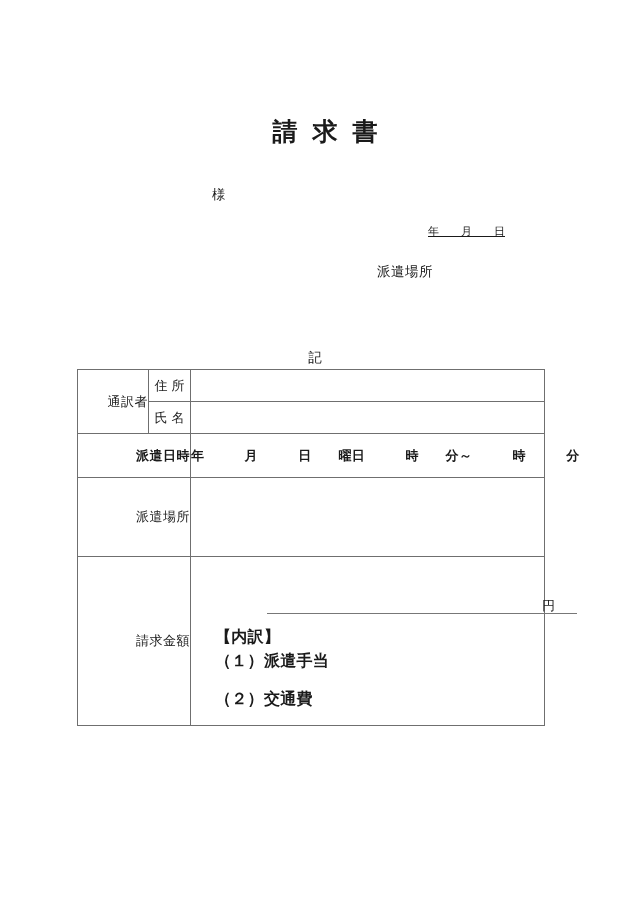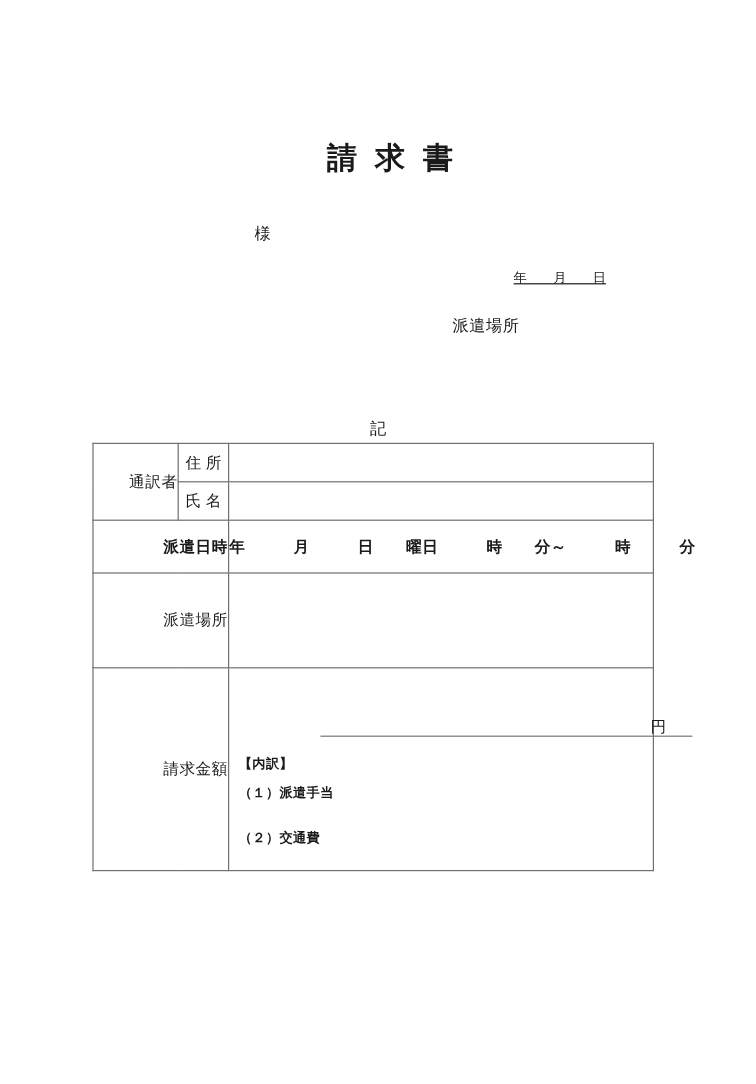--- a/index.html
+++ b/index.html
@@ -144,23 +144,23 @@
     width: 310px;
     border-bottom: 1px solid #777;
     height: 17px;
     text-align: right;
     font-size: 13px;
     padding-right: 22px;
     box-sizing: border-box;
   }
   .breakdown {
     position: absolute;
-    left: 8px;
+    left: 24px;
     top: 68px;
-    font-size: 11px;
+    font-size: 16px;
     line-height: 24px;
   }
   .breakdown .bd-title { font-weight: bold; letter-spacing: 0.3px; }
   .breakdown .bd-item  { letter-spacing: 0.3px; font-weight: bold; }
   .breakdown .bd-gap   { height: 14px; }
 </style>
 </head>
 <body>
 
 <div id="page">

